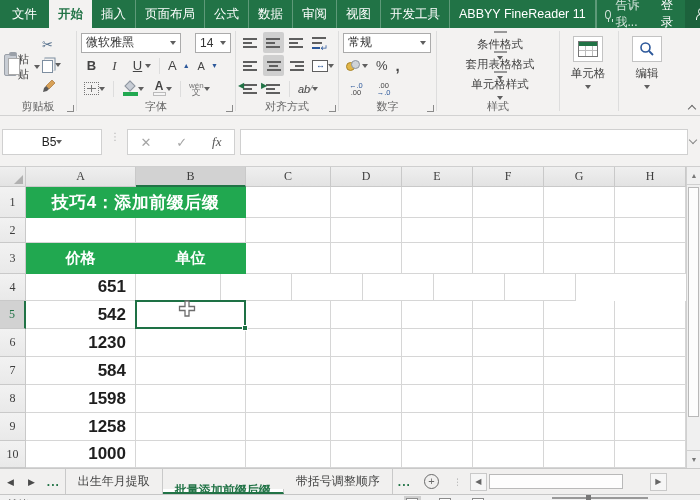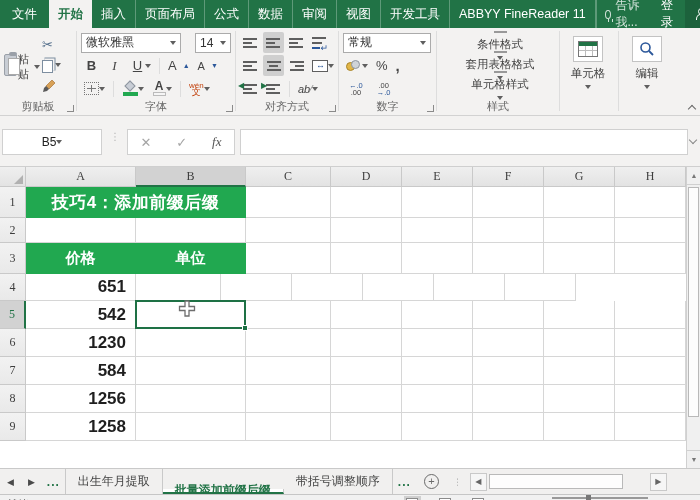--- a/index.html
+++ b/index.html
@@ -58,21 +58,21 @@
   .shrink-ic { font-size:11px; }
   .border-ic { width:15px; height:13px; border:1px dotted #777; background:
      linear-gradient(#777 0 0) 50% 50%/9px 1px no-repeat,
      linear-gradient(#777 0 0) 50% 50%/1px 7px no-repeat; }
   .fill-ic { width:16px; display:flex; flex-direction:column; align-items:center; gap:1px; }
   .fill-ic .bucket { width:8px; height:8px; background:#c9ced6; border:1px solid #8d949e; transform:rotate(45deg); margin-bottom:1px; }
   .fill-ic .bar { width:15px; height:4px; background:#21a850; }
   .fcolor-ic { width:14px; display:flex; flex-direction:column; align-items:center; }
   .fcolor-ic .A { font-size:12px; font-weight:bold; color:#444; line-height:11px; }
   .fcolor-ic .bar { width:13px; height:4px; background:#f5f5f5; border:1px solid #bbb; }
-  .phon { display:flex; flex-direction:column; align-items:center; line-height:7px; color:#c2410c; }
+  .phon { display:flex; flex-direction:column; align-items:center; line-height:7px; color:#737373; }
   .phon .t { font-size:8px; } .phon .btm { font-size:9px; }
 
   
   .bars { display:flex; flex-direction:column; gap:2px; width:15px; }
   .bars b { display:block; height:2px; background:#5f5f5f; }
   .bars.a-l { align-items:flex-start; } .bars.a-c { align-items:center; } .bars.a-r { align-items:flex-end; }
   .bars b:nth-child(1){width:14px;} .bars b:nth-child(2){width:9px;} .bars b:nth-child(3){width:14px;}
   .wrap-ic { width:15px; height:13px; background:
      linear-gradient(#5f5f5f 0 0) 0 1px/14px 2px no-repeat,
      linear-gradient(#5f5f5f 0 0) 0 6px/10px 2px no-repeat,
@@ -582,32 +582,43 @@
         <div class="cell wB"></div>
         <div class="cell wC"></div>
           <div class="cell wS"></div>
           <div class="cell wS"></div>
           <div class="cell wS"></div>
           <div class="cell wS"></div>
           <div class="cell wS"></div>
       </div>
       <div class="row" style="height:28px">
         <div class="rn">8</div>
-        <div class="cell wA num">1256</div>
+        <div class="cell wA num">1598</div>
         <div class="cell wB"></div>
         <div class="cell wC"></div>
           <div class="cell wS"></div>
           <div class="cell wS"></div>
           <div class="cell wS"></div>
           <div class="cell wS"></div>
           <div class="cell wS"></div>
       </div>
       <div class="row" style="height:28px">
         <div class="rn">9</div>
         <div class="cell wA num">1258</div>
+        <div class="cell wB"></div>
+        <div class="cell wC"></div>
+          <div class="cell wS"></div>
+          <div class="cell wS"></div>
+          <div class="cell wS"></div>
+          <div class="cell wS"></div>
+          <div class="cell wS"></div>
+      </div>
+      <div class="row" style="height:27px">
+        <div class="rn">10</div>
+        <div class="cell wA num">1000</div>
         <div class="cell wB"></div>
         <div class="cell wC"></div>
           <div class="cell wS"></div>
           <div class="cell wS"></div>
           <div class="cell wS"></div>
           <div class="cell wS"></div>
           <div class="cell wS"></div>
       </div>
 
       <div class="selbox-b5">

